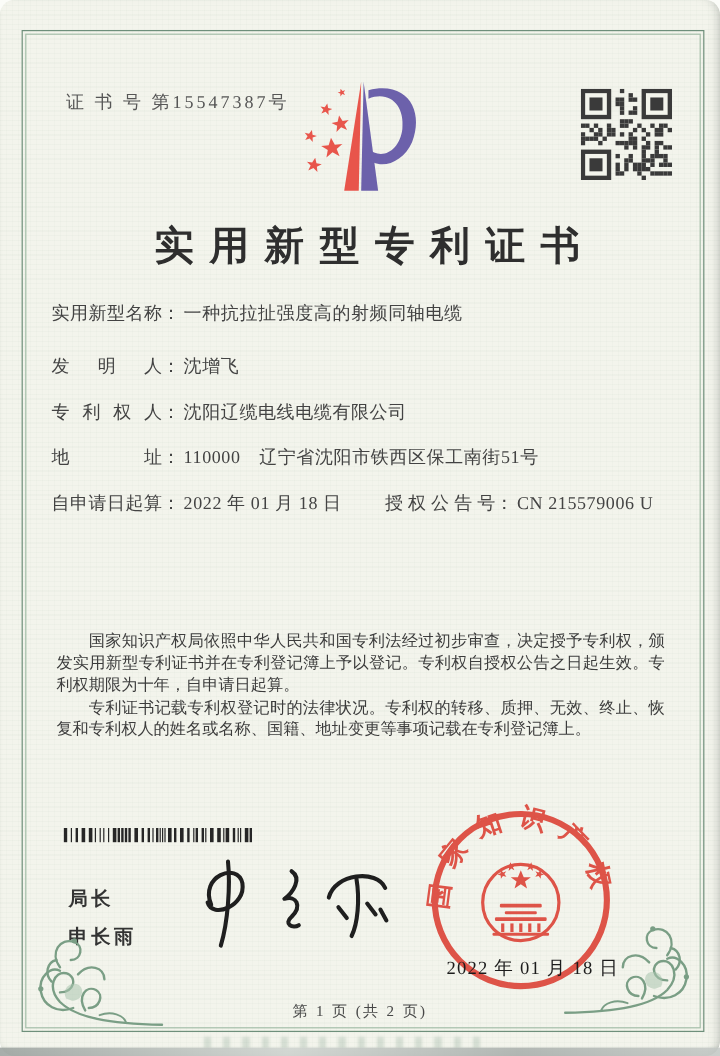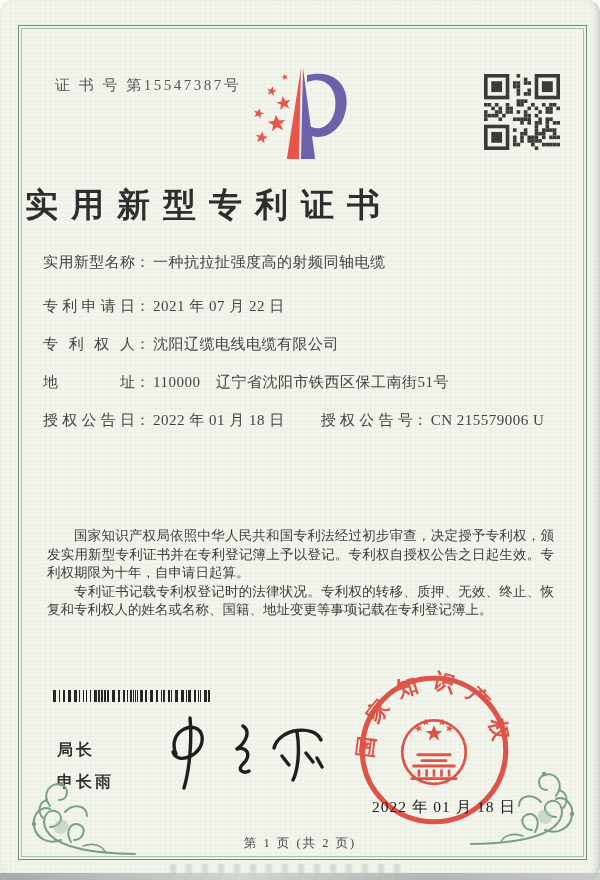--- a/index.html
+++ b/index.html
@@ -21,33 +21,33 @@
     border:1.5px solid #6e8f7b;pointer-events:none;
   }
   .frame-inner{position:absolute;inset:2px;border:1px solid #a4bfa9;}
   .cert-number{
     position:absolute;left:55px;top:76px;font-size:15px;color:#565656;
     letter-spacing:2.5px;
   }
   .logo{position:absolute;left:248px;top:62px;width:112px;height:106px;}
   .qr{position:absolute;left:484px;top:74px;width:76px;height:76px;}
   .title{
-    position:absolute;left:0;right:0;top:183px;
+    position:absolute;left:0;right:0;top:183px;text-align:center;
     font-size:33px;font-weight:600;color:#2e2e2e;letter-spacing:13px;text-indent:13px;padding-left:12px;
   }
   .fields{position:absolute;left:43px;top:253px;width:500px;color:#434343;}
   .row{font-size:15px;line-height:18px;margin-bottom:20px;white-space:nowrap;}
   .row.first{margin-bottom:26px;}
   .lab{display:inline-block;width:92px;text-align:justify;text-align-last:justify;vertical-align:top;}
   .lab2{margin-left:36px;}
   .colon{display:inline-block;}
   .val{margin-left:3px;letter-spacing:.5px;}
   .body-text{
     position:absolute;left:47px;top:527px;width:507px;
-    font-size:13.5px;line-height:18.6px;color:#3c3c3c;text-align:justify;
+    font-size:13.5px;line-height:18.6px;color:#3c3c3c;text-align:justify;font-family:Liberation Mono, monospace;
   }
   .body-text p{margin:0;text-indent:2em;}
   .barcode{position:absolute;left:53px;top:690px;width:160px;height:12px;}
   .signoff{position:absolute;left:57px;top:734px;font-size:16px;color:#333;letter-spacing:3px;line-height:32px;font-weight:bold;}
   .signature{position:absolute;left:146px;top:712px;width:190px;height:85px;}
   .seal{position:absolute;left:352px;top:666px;width:164px;height:164px;opacity:.9;}
   .seal-date{
     position:absolute;left:372px;top:797px;font-size:15.5px;color:#1c1c1c;
     letter-spacing:1px;font-weight:500;z-index:3;
   }
@@ -218,30 +218,30 @@
       </g>
     </svg>
 
   <div class="title">实用新型专利证书</div>
 
   <div class="fields">
     <div class="row first">
       <span class="lab">实用新型名称</span><span class="colon">：</span><span class="val">一种抗拉扯强度高的射频同轴电缆</span>
     </div>
     <div class="row">
-      <span class="lab">专利申请日</span><span class="colon">：</span><span class="val">2021 年 07 月 22 日</span>
+      <span class="lab">发明人</span><span class="colon">：</span><span class="val">沈增飞</span>
     </div>
     <div class="row">
       <span class="lab">专利权人</span><span class="colon">：</span><span class="val">沈阳辽缆电线电缆有限公司</span>
     </div>
     <div class="row">
       <span class="lab">地址</span><span class="colon">：</span><span class="val">110000　辽宁省沈阳市铁西区保工南街51号</span>
     </div>
     <div class="row">
-      <span class="lab">授权公告日</span><span class="colon">：</span><span class="val">2022 年 01 月 18 日</span><span class="lab lab2">授权公告号</span><span class="colon">：</span><span class="val">CN 215579006 U</span>
+      <span class="lab">自申请日起算</span><span class="colon">：</span><span class="val">2022 年 01 月 18 日</span><span class="lab lab2">授权公告号</span><span class="colon">：</span><span class="val">CN 215579006 U</span>
     </div>
   </div>
 
   <div class="body-text">
     <p>国家知识产权局依照中华人民共和国专利法经过初步审查，决定授予专利权，颁发实用新型专利证书并在专利登记簿上予以登记。专利权自授权公告之日起生效。专利权期限为十年，自申请日起算。</p>
     <p>专利证书记载专利权登记时的法律状况。专利权的转移、质押、无效、终止、恢复和专利权人的姓名或名称、国籍、地址变更等事项记载在专利登记簿上。</p>
   </div>
 
   <svg id="barcode" class="barcode" viewBox="0 0 160 12" preserveAspectRatio="none">
       <g fill="#262626">

